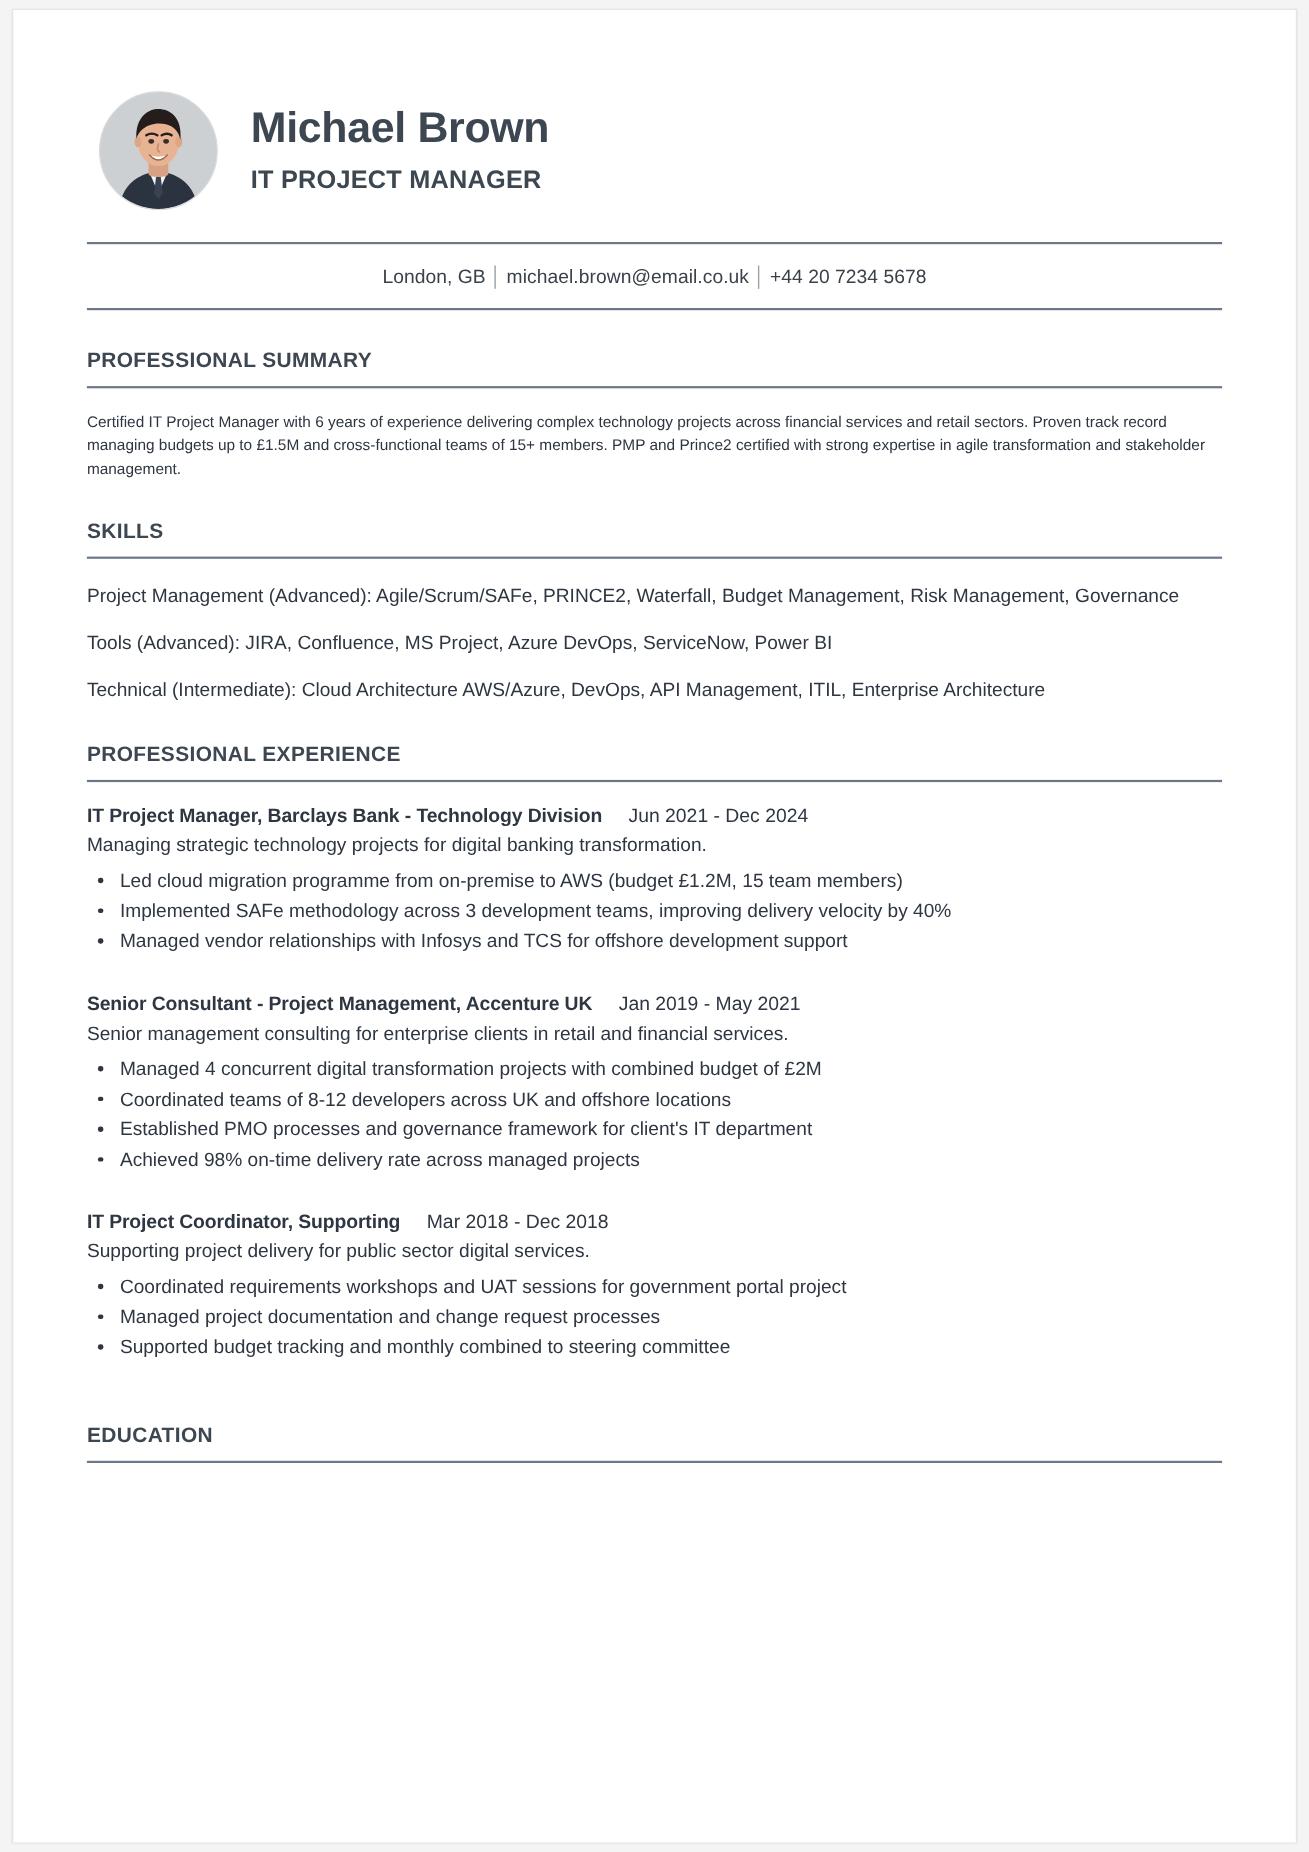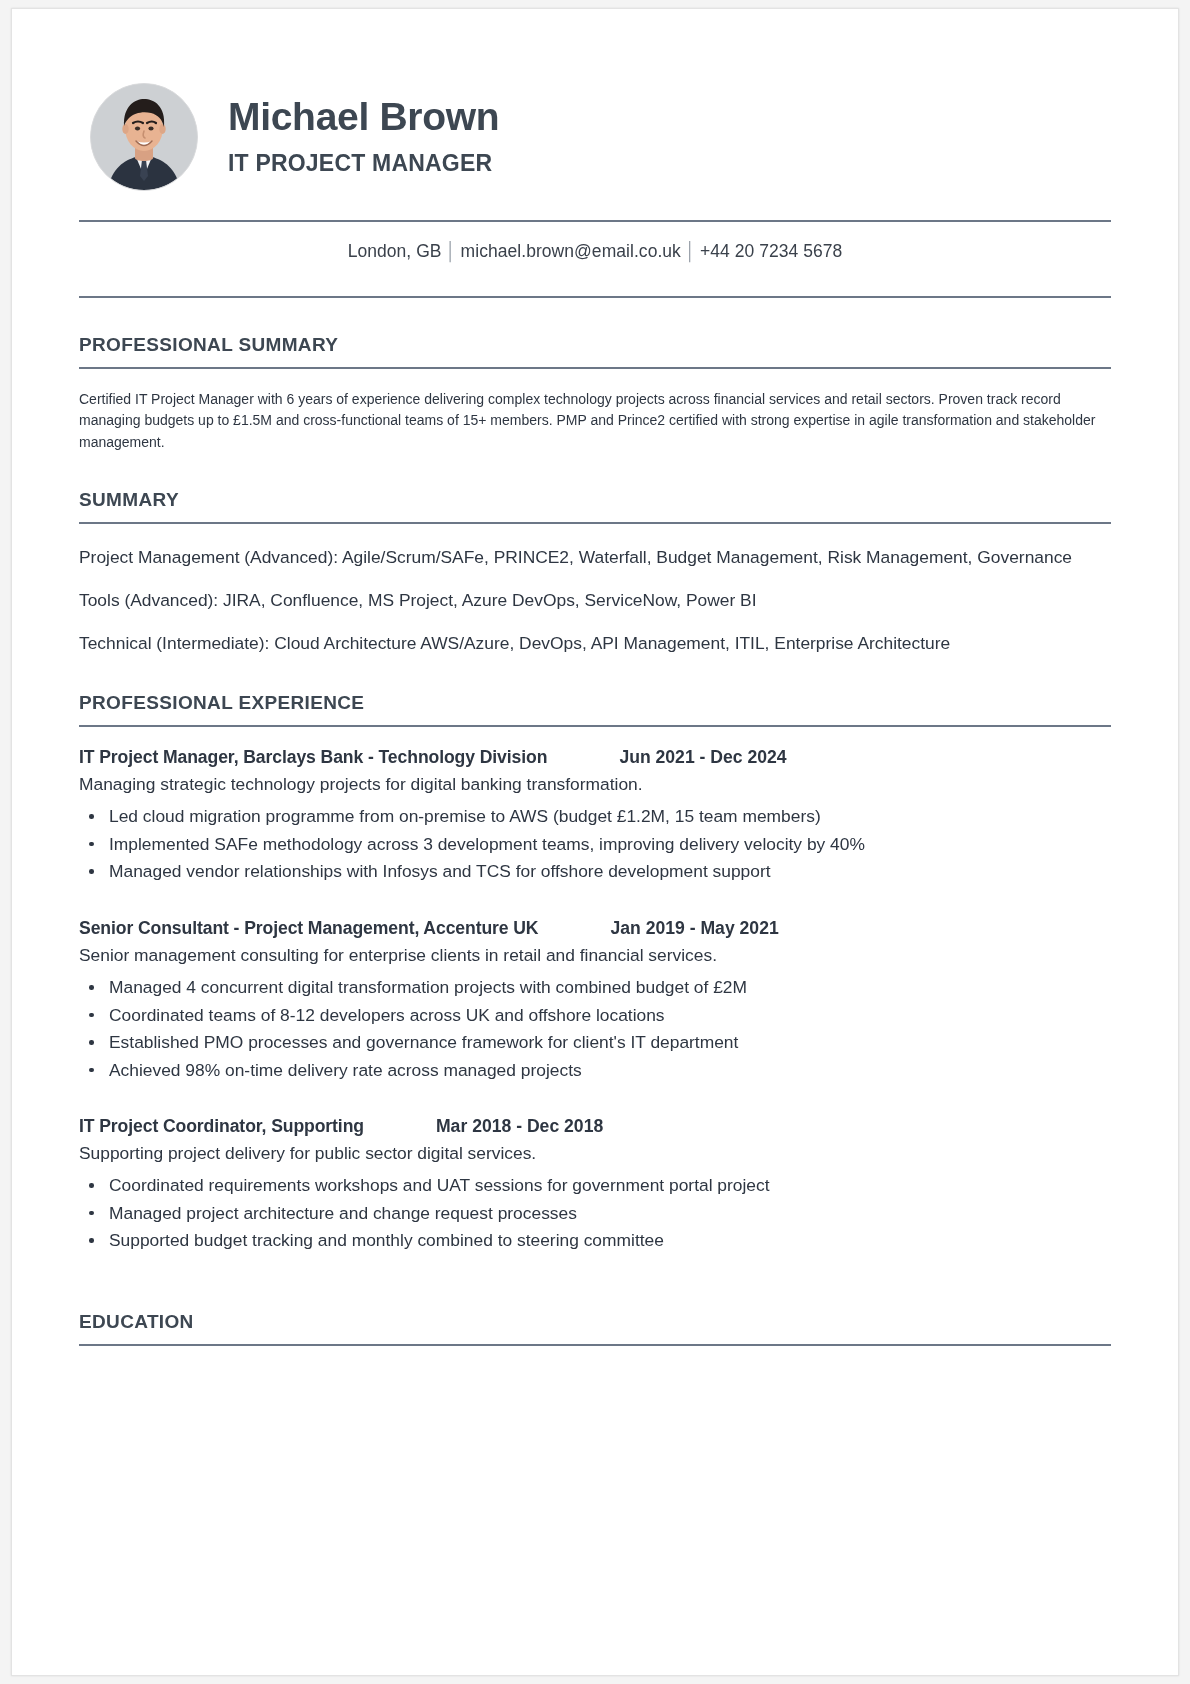--- a/index.html
+++ b/index.html
@@ -74,21 +74,21 @@
     border: 0;
     border-top: 2px solid #6c7787;
     margin: 0;
   }
   .header-rule { margin-top: 29px; }
 
   .contact {
     text-align: center;
     font-size: 17.5px;
     color: #3a414b;
-    padding: 19px 0 34px 0;
+    padding: 19px 0 18px 0;
     letter-spacing: 0.05px;
   }
   .contact .sep {
     color: #9aa1aa;
     padding: 0 4px;
     font-weight: 300;
   }
   .contact-rule { margin-bottom: 0; }
 
   
@@ -131,24 +131,23 @@
     gap: 24px;
   }
   .job-title {
     font-size: 17.6px;
     font-weight: bold;
     color: #2e3642;
     letter-spacing: -0.1px;
   }
   .job-dates {
     font-size: 17.6px;
-    font-weight: bold;
+    font-weight: normal;
     color: #2e3642;
     white-space: nowrap;
-    margin-left: 48px;
   }
   .job-summary {
     font-size: 17.4px;
     color: #2e3642;
     margin: 4px 0 6px 0;
     line-height: 1.45;
   }
   .bullets {
     list-style: none;
     margin: 0;
@@ -234,21 +233,21 @@
 
       <hr class="rule-strong contact-rule">
 
       <div class="section">
         <h2 class="section-heading">PROFESSIONAL SUMMARY</h2>
         <hr class="section-rule">
         <p class="body-text">Certified IT Project Manager with 6 years of experience delivering complex technology projects across financial services and retail sectors. Proven track record managing budgets up to £1.5M and cross-functional teams of 15+ members. PMP and Prince2 certified with strong expertise in agile transformation and stakeholder management.</p>
       </div>
 
       <div class="section">
-        <h2 class="section-heading">SUMMARY</h2>
+        <h2 class="section-heading">SKILLS</h2>
         <hr class="section-rule">
         <div>
           <p class="skill-line">Project Management (Advanced): Agile/Scrum/SAFe, PRINCE2, Waterfall, Budget Management, Risk Management, Governance</p>
           <p class="skill-line">Tools (Advanced): JIRA, Confluence, MS Project, Azure DevOps, ServiceNow, Power BI</p>
           <p class="skill-line">Technical (Intermediate): Cloud Architecture AWS/Azure, DevOps, API Management, ITIL, Enterprise Architecture</p>
         </div>
       </div>
 
       <div class="section">
         <h2 class="section-heading">PROFESSIONAL EXPERIENCE</h2>
@@ -282,21 +281,21 @@
         </div>
 
         <div class="job">
           <div class="job-head">
             <span class="job-title">IT Project Coordinator, Supporting</span>
             <span class="job-dates">Mar 2018 - Dec 2018</span>
           </div>
           <p class="job-summary">Supporting project delivery for public sector digital services.</p>
           <ul class="bullets">
             <li><span class="dot"></span><span>Coordinated requirements workshops and UAT sessions for government portal project</span></li>
-            <li><span class="dot"></span><span>Managed project architecture and change request processes</span></li>
+            <li><span class="dot"></span><span>Managed project documentation and change request processes</span></li>
             <li><span class="dot"></span><span>Supported budget tracking and monthly combined to steering committee</span></li>
           </ul>
         </div>
       </div>
 
       <div class="section education-section">
         <h2 class="section-heading">EDUCATION</h2>
         <hr class="section-rule">
       </div>
 

